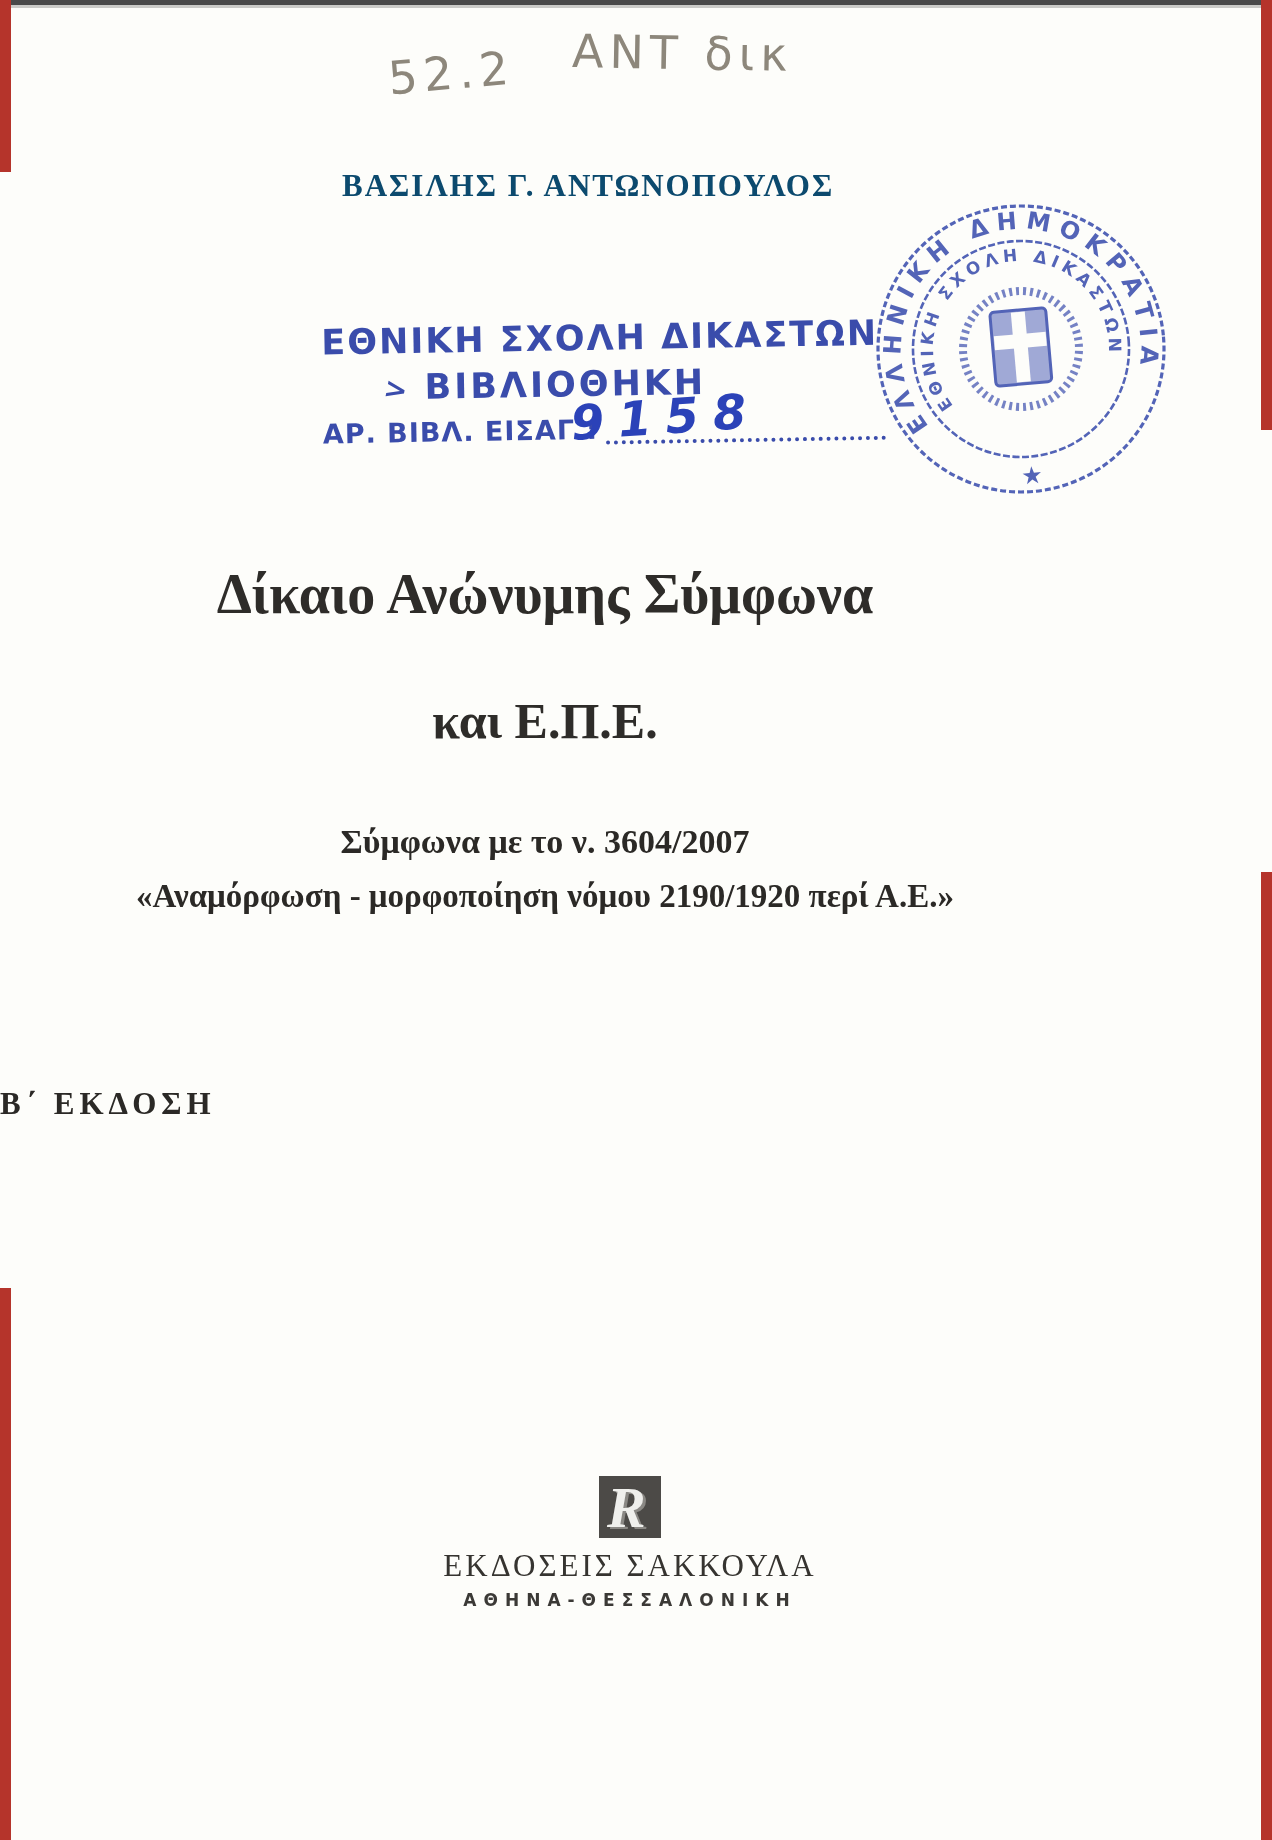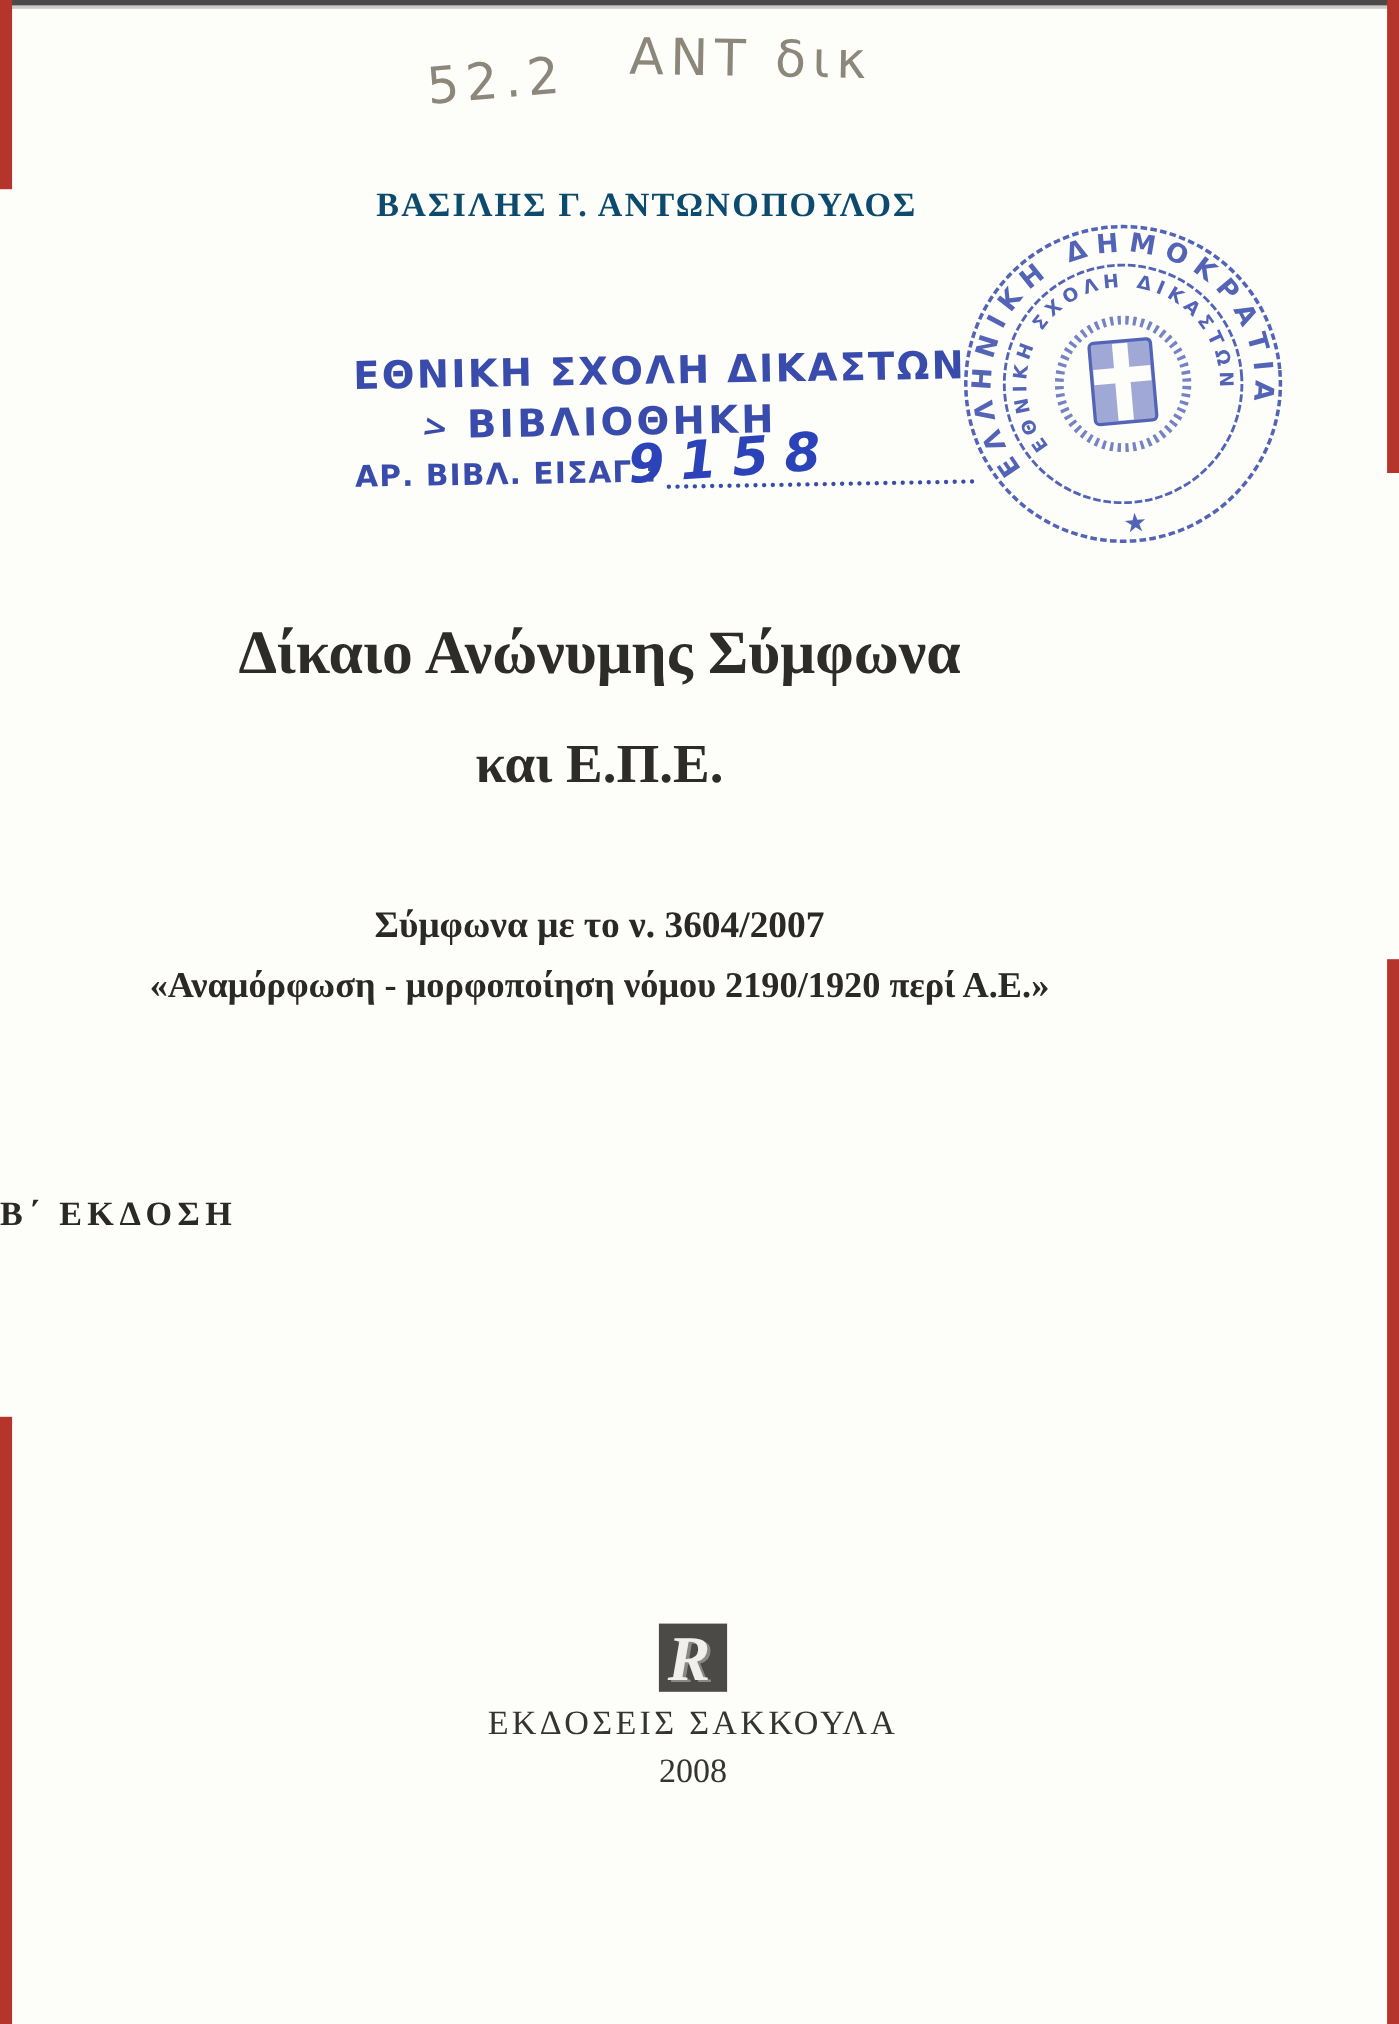--- a/index.html
+++ b/index.html
@@ -51,21 +51,21 @@
     letter-spacing:14px;transform:rotate(-3deg);
     font-family:"DejaVu Sans","Liberation Sans",sans-serif;
   }
 
   
   .round-stamp{left:872px;top:200px;width:298px;height:298px;opacity:.88;}
 
   
   .center-block{left:0;width:1090px;text-align:center;}
   .title1{top:562px;font-size:56px;font-weight:bold;color:#2e2c29;}
-  .title2{top:665px;font-size:50px;font-weight:bold;color:#2e2c29;}
+  .title2{top:692px;font-size:50px;font-weight:bold;color:#2e2c29;}
   .subtitle1{top:823px;font-size:34px;font-weight:bold;}
   .subtitle2{top:878px;font-size:33px;font-weight:bold;}
   .edition{left:0;width:1246px;top:1086px;font-size:31px;font-weight:bold;letter-spacing:5px;}
 
   
   .publisher{left:0;width:1260px;text-align:center;top:1476px;}
   .pub-logo{
     display:inline-block;width:62px;height:62px;
     background:#4c4a47;position:relative;overflow:hidden;
     vertical-align:top;
@@ -138,14 +138,14 @@
 <div class="abs center-block subtitle1">Σύμφωνα με το ν. 3604/2007</div>
 <div class="abs center-block subtitle2">«Αναμόρφωση - μορφοποίηση νόμου 2190/1920 περί Α.Ε.»</div>
 
 <div class="abs edition">Β΄ ΕΚΔΟΣΗ</div>
 
 <div class="abs publisher">
   <div class="pub-logo">
     <span class="glyph">R</span>
   </div>
   <div class="pub-name">ΕΚΔΟΣΕΙΣ ΣΑΚΚΟΥΛΑ</div>
-  <div class="pub-year">2008</div>
+  <div class="pub-cities">ΑΘΗΝΑ-ΘΕΣΣΑΛΟΝΙΚΗ</div>
 </div>
 
 </body></html>

